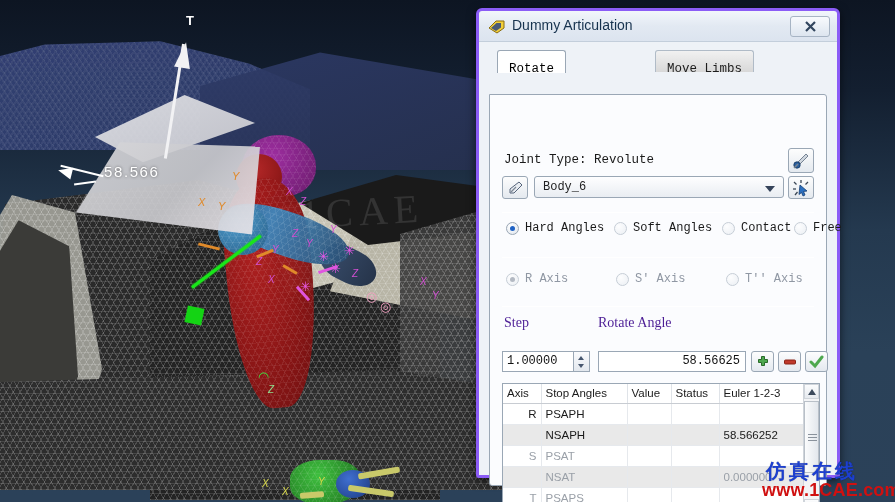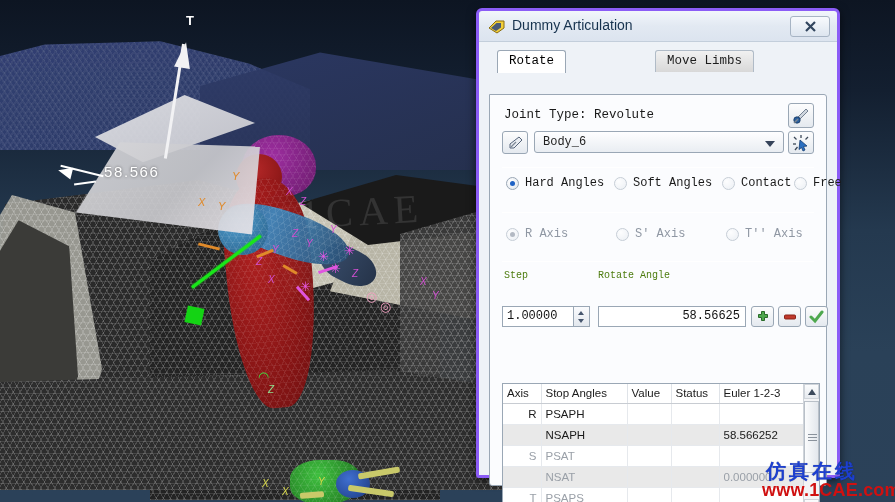--- a/index.html
+++ b/index.html
@@ -288,21 +288,21 @@
     color: #3a506b; font-size: 12px; text-align:center; line-height:19px;
     cursor: pointer;
   }
 
   #dlg-body { position:relative; padding: 8px 10px 8px 10px; }
 
   
   #tabs { position: relative; height: 22px; }
   .tab {
     position:absolute; top:0; height: 22px;
-    padding: 0 11px; line-height: 21px;
+    padding: 8px 11px; line-height: 21px;
     font-size: 12.5px; font-family: "Liberation Mono", monospace;
     color: #1c1c1c; border: 1px solid #b0bbc7;
     border-bottom: none; border-radius: 3px 3px 0 0;
     background: linear-gradient(180deg,#f1f1f1,#d8d8d8);
     cursor: pointer; white-space: nowrap;
   }
   .tab.active {
     background: #ffffff; color: #000; height: 23px;
     border-color: #9aa7b5; z-index: 3;
   }
@@ -356,21 +356,21 @@
   .radio.checked::after {
     content:''; position:absolute; left:3px; top:3px; width:5px; height:5px;
     border-radius:50%; background:#1f62c4;
   }
   .radio.dim { opacity: .55; }
   .radio.dim.checked::after { background:#7a8494; }
   .rtext { font-family:"Liberation Mono", monospace; font-size:12px; color:#1a1a1a; }
   .rtext.dim { color:#8f97a3; }
 
   
-  .field-label { font-family:Liberation Mono, monospace; font-size:10px; color:#4d7c0f; }
+  .field-label { font-family:Liberation Serif, serif; font-size:14px; color:#4c1d95; }
   #step-input {
     position:absolute; left:0; top:0; width: 72px; height: 21px;
     border:1px solid #9aa7b5; background:#fff;
     font-family:"Liberation Mono", monospace; font-size:12px; color:#111;
     padding: 0 4px; line-height:19px;
   }
   #step-spin {
     position:absolute; left: 72px; top:0; width: 16px; height: 21px;
     border:1px solid #9aa7b5; border-left:none;
     background: linear-gradient(180deg,#fafbfd,#e3e8ee);
@@ -541,21 +541,21 @@
     <div id="dlg-body">
 
       <div id="tabs-wrap">
         <div id="tabs">
           <div class="tab active" style="left:8px;">Rotate</div>
           <div class="tab" style="left:166px;">Move Limbs</div>
         </div>
 
         <div id="tabpanel">
 
-          <div class="row" style="height:26px;">
+          <div class="row" style="height:26px;margin-top:45px;">
             <span class="lbl-mono" style="position:absolute;left:2px;top:3px;">Joint Type: Revolute</span>
             <span class="iconbtn" style="position:absolute;right:0;top:-2px;width:26px;height:25px;">
               <svg width="18" height="18" viewBox="0 0 18 18">
                 <path d="M14,2 L16,4 L8,12 L6,10 Z" fill="#cfd6de" stroke="#5b6a7d" stroke-width=".8"></path>
                 <circle cx="5" cy="13" r="3.2" fill="#2b5f9e" stroke="#14365e" stroke-width=".8"></circle>
                 <path d="M2,16 L6,12" stroke="#7b858f" stroke-width="1.4"></path>
               </svg>
             </span>
           </div>
 

